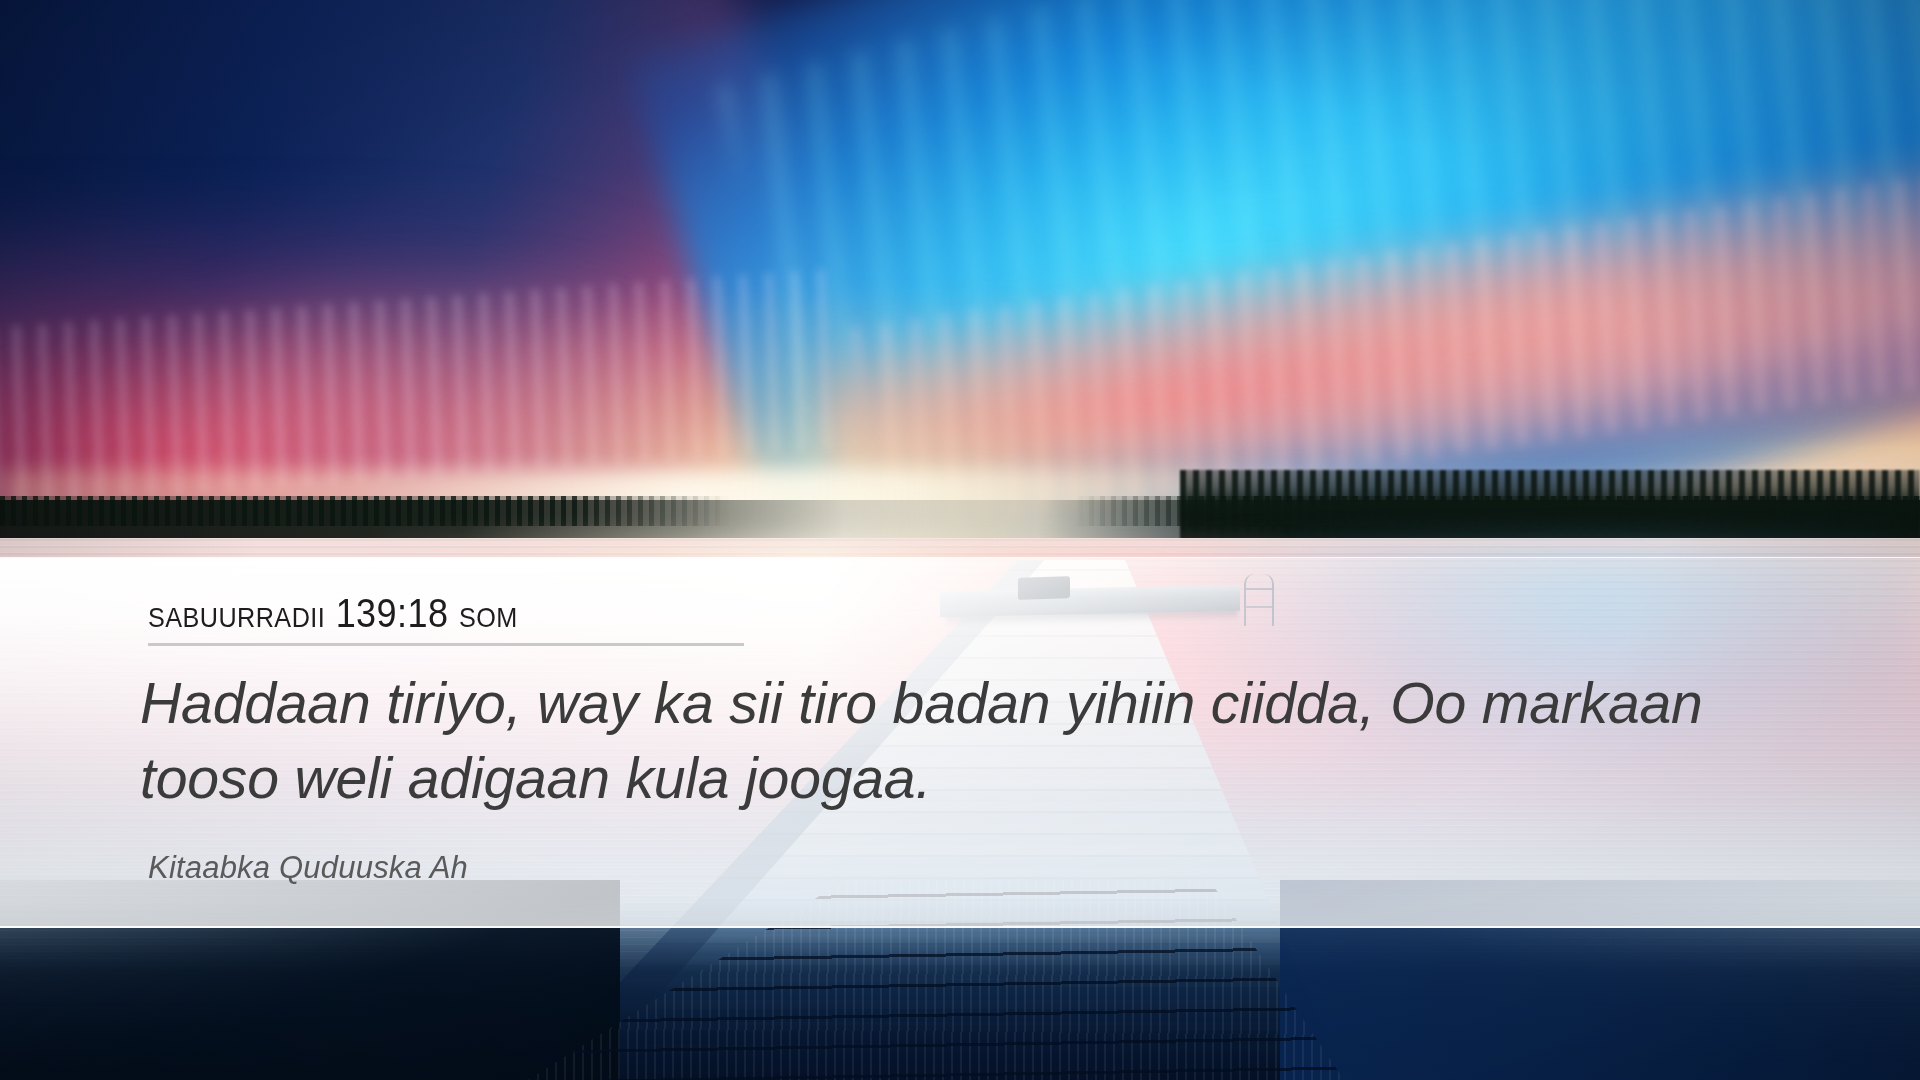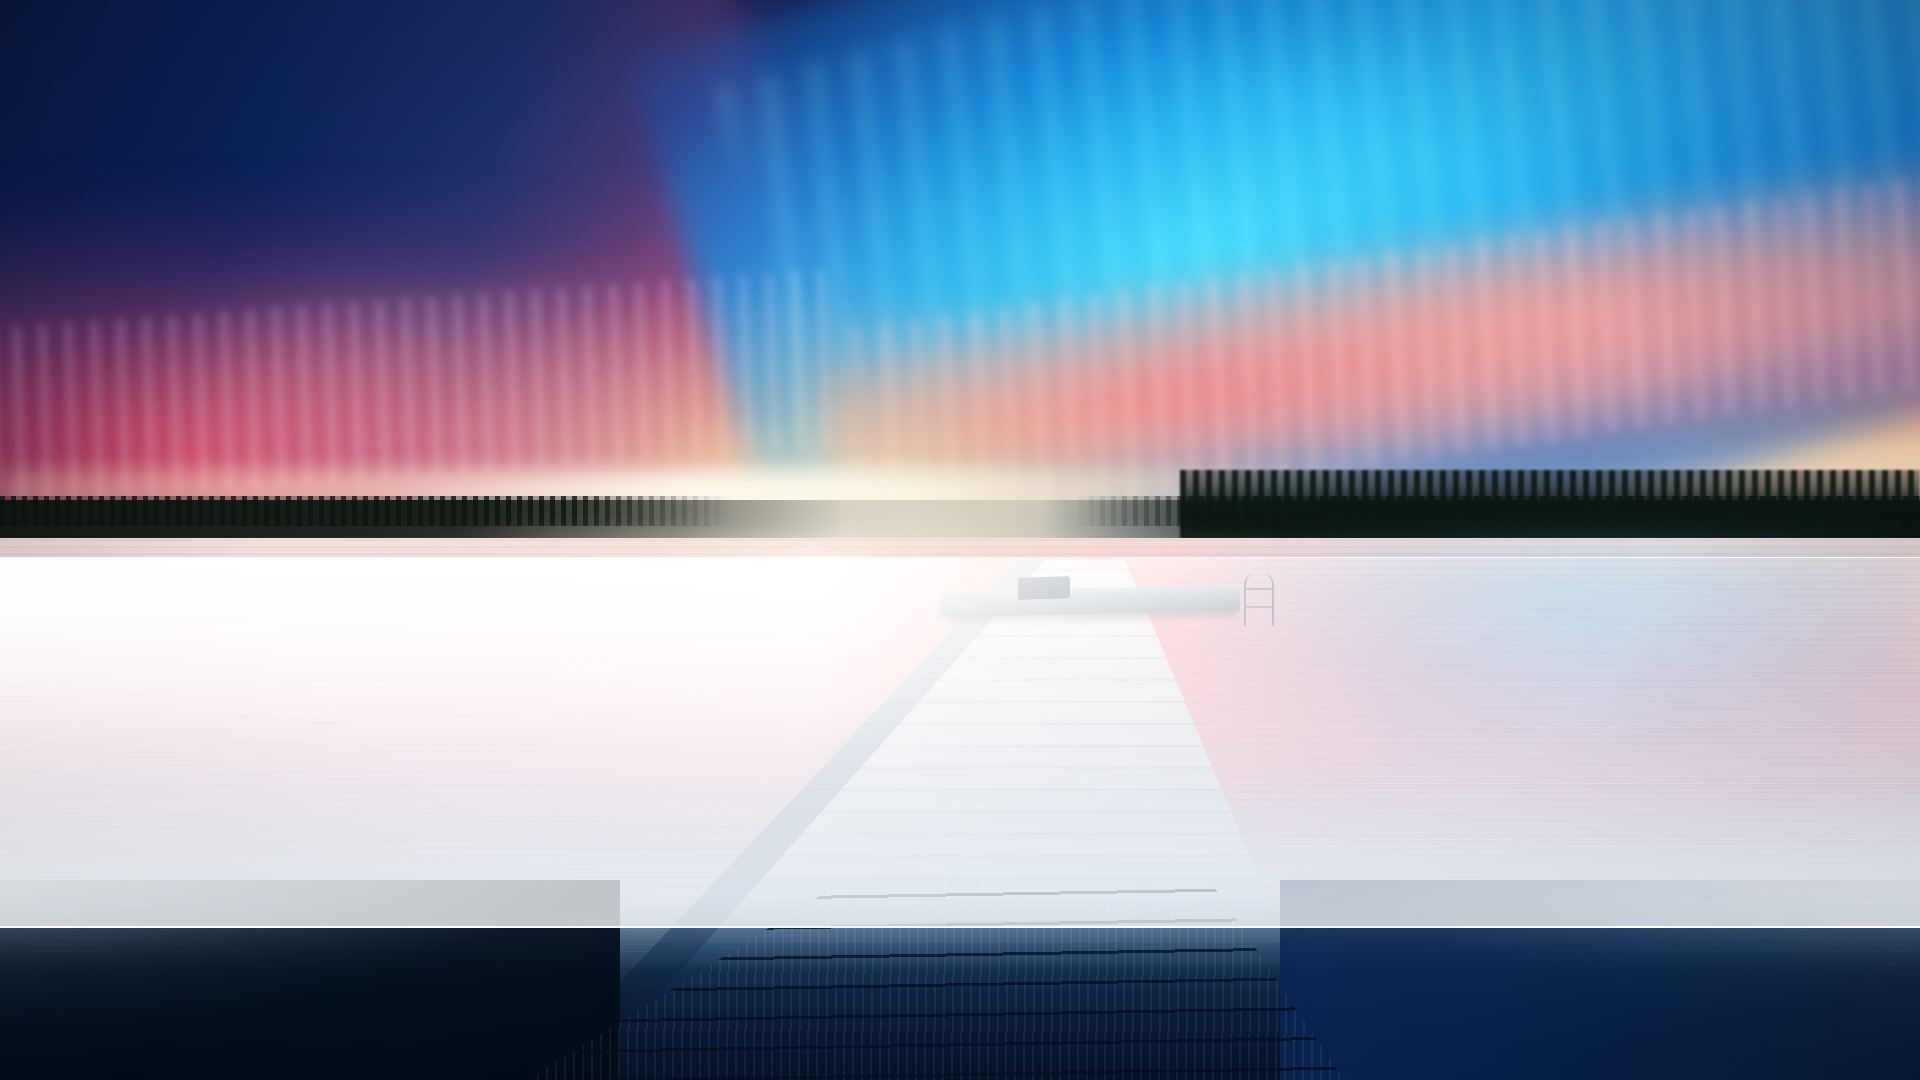--- a/index.html
+++ b/index.html
@@ -446,14 +446,25 @@
     <div class="pier-grain"></div>
 
     <div class="vignette"></div>
   </div>
 
   <div class="overlay-band-wide"></div>
   <div class="overlay-band"></div>
   <div class="overlay-hairline-top"></div>
   <div class="overlay-hairline-bottom"></div>
 
+  <div class="content">
+
+    <div class="reference">Sabuurradii 139:18 SOM</div>
+
+    <div class="reference-rule"></div>
+
+    <div class="verse">Haddaan tiriyo, way ka sii tiro badan yihiin ciidda, Oo markaan tooso weli adigaan kula joogaa.</div>
+
+    <div class="attribution">Kitaabka Quduuska Ah</div>
+
+  </div>
 
 </div>
 
 </body></html>

